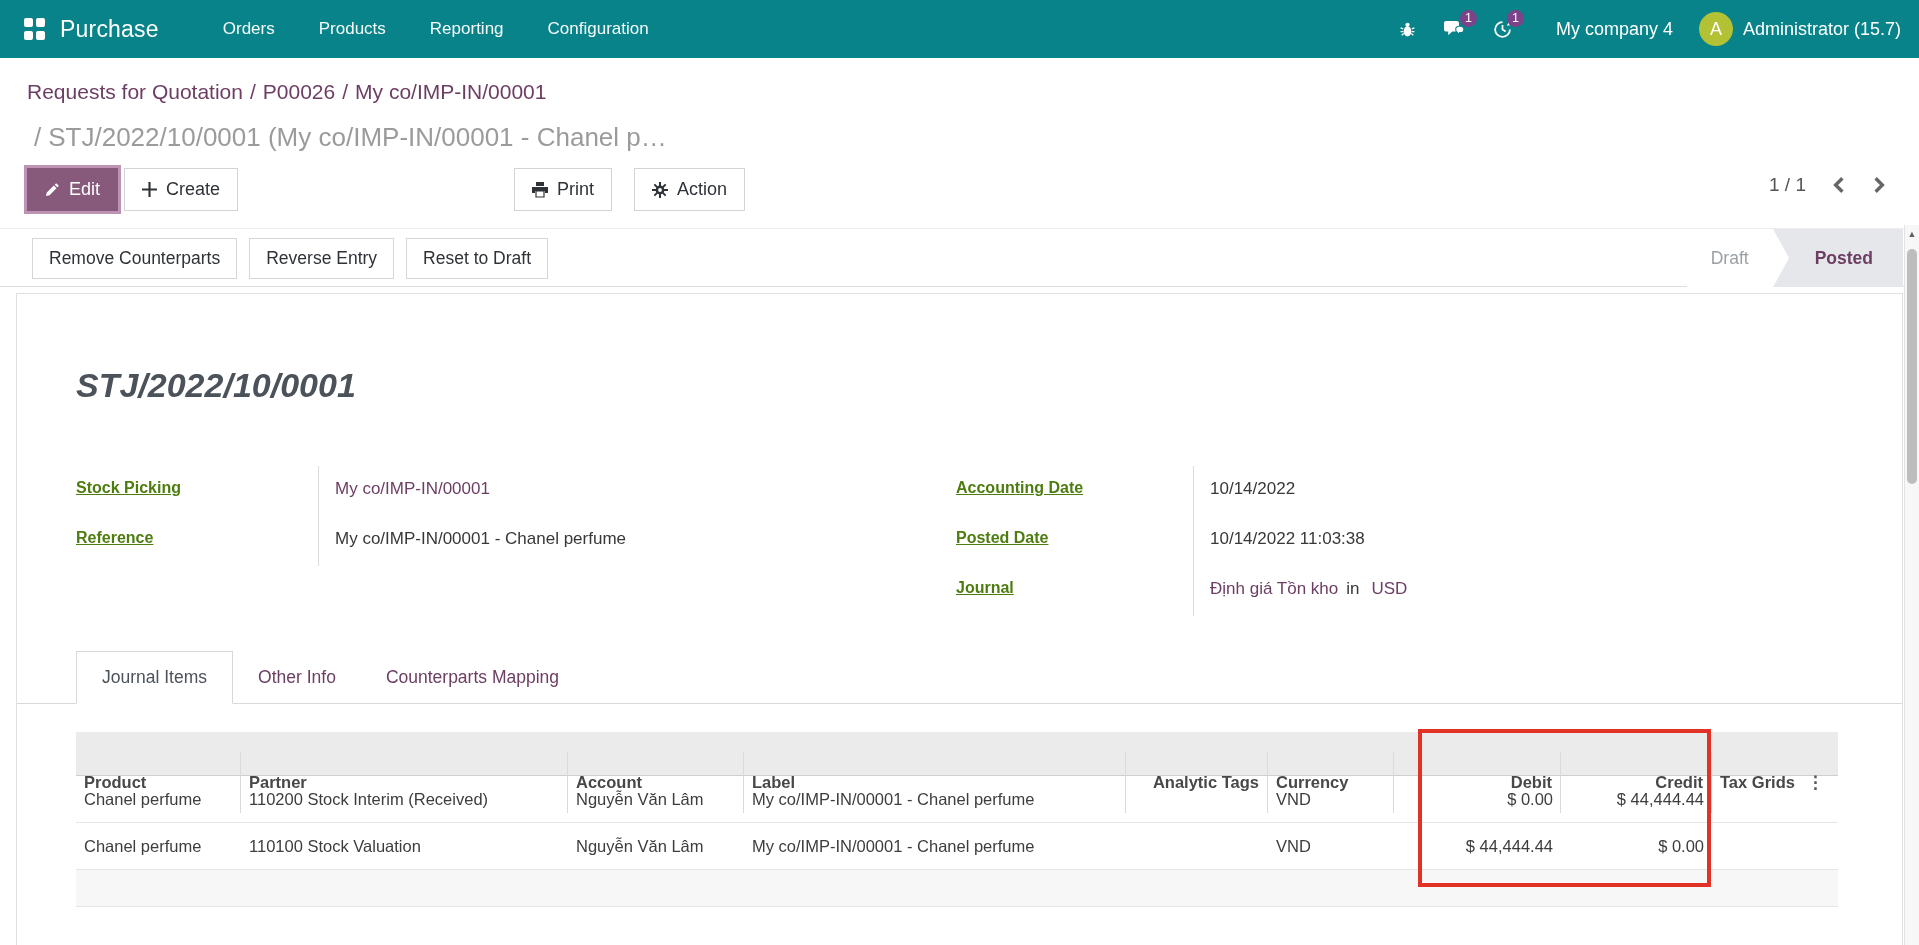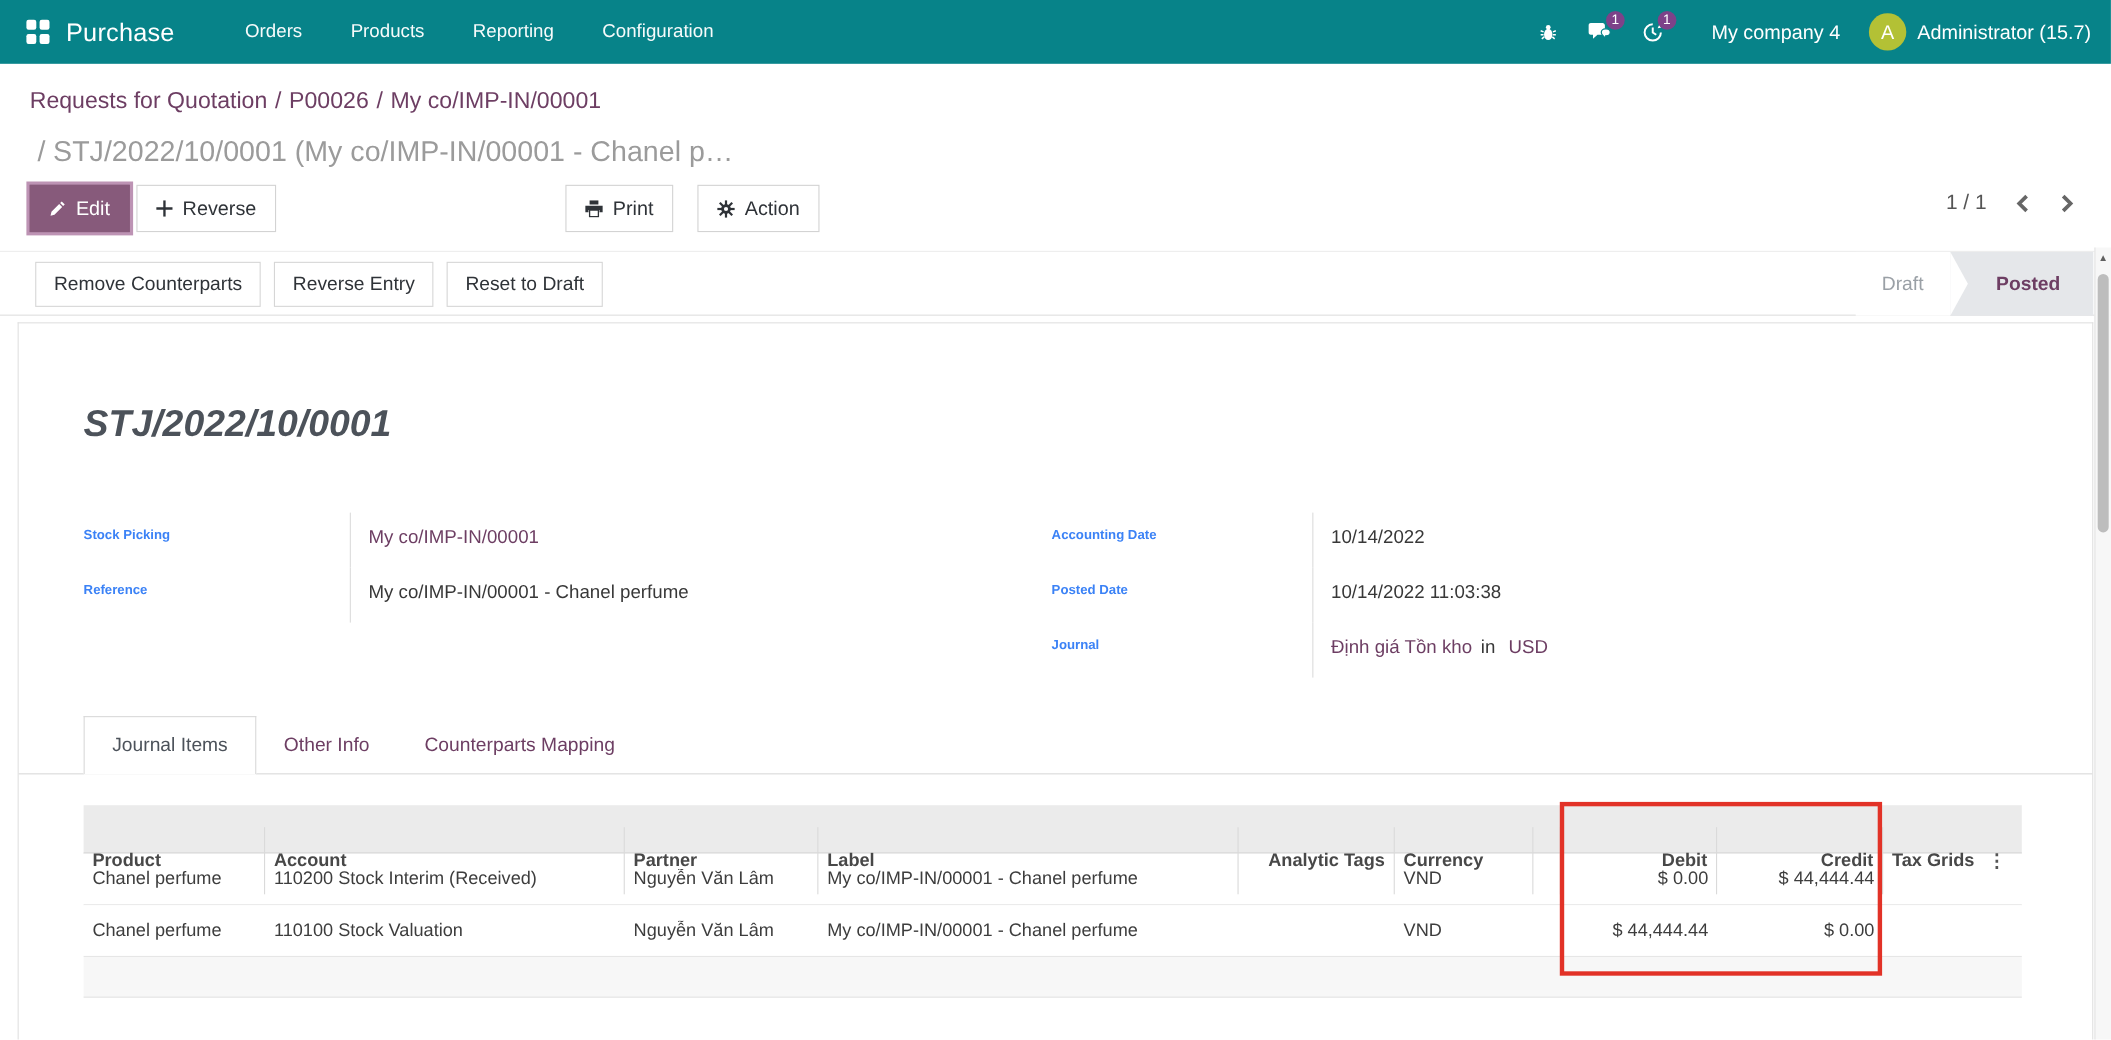--- a/index.html
+++ b/index.html
@@ -59,21 +59,21 @@
   .state-posted::before { content:""; position:absolute; left:0; top:0; width:0; height:0;
                   border-top:29px solid transparent; border-bottom:29px solid transparent; border-left:16px solid #fff; }
   
   .sheet { position:absolute; top:293px; left:16px; width:1887px; height:652px; background:#fff;
            border:1px solid #e0e0e0; border-bottom:none; }
   .sheet-title { position:absolute; left:59px; top:72px; font-size:34px; font-weight:bold; color:#4c525a;font-style:italic; }
   .fieldgroup { position:absolute; top:172px; }
   .fg-left { left:59px; width:640px; }
   .fg-right { left:939px; width:700px; }
   .o-row { display:flex; align-items:stretch; min-height:50px; }
-  .o-label { font-weight:bold; color:#3b82f6; font-size:12px; padding-top:13px; }
+  .o-label { font-weight:bold; color:#4d7c0f; font-size:16px; padding-top:13px;text-decoration:underline; }
   .fg-left .o-label { width:242px; }
   .fg-right .o-label { width:237px; }
   .o-value { border-left:1px solid #dcdcdc; padding:13px 0 0 16px; flex:1; font-size:17px; color:#383838; }
   .o-link { color:#6d3e63; cursor:pointer; }
   .o-infix { color:#383838; padding:0 12px 0 8px; }
   
   .tab-strip { position:absolute; left:0; top:357px; width:100%; border-bottom:1px solid #d9d9d9;
                display:flex; padding-left:59px; height:53px; align-items:flex-end; }
   .tab { font-size:17.5px; padding:15px 25px; color:#6d3e63; cursor:pointer; }
   .tab.active { color:#4c525a; background:#fff; border:1px solid #d9d9d9; border-bottom:1px solid #fff; margin-bottom:-1px; }
@@ -170,21 +170,21 @@
         </svg>
     </span>
     <span>Edit</span>
   </button>
   <button class="btn btn-create">
     <span>
       <svg width="15" height="15" viewBox="0 0 14 14">
           <path d="M6 0h2v6h6v2H8v6H6V8H0V6h6z" fill="#2f3338"></path>
         </svg>
     </span>
-    <span>Reverse</span>
+    <span>Create</span>
   </button>
   <button class="btn btn-print">
     <span>
       <svg width="16" height="16" viewBox="0 0 16 16" fill="#2f3338">
           <path d="M4 0h8v4H4z"></path>
           <path d="M0 5h16v6h-3V9H3v2H0z"></path>
           <path d="M4 9h8v6H4z" fill="#fff" stroke="#2f3338" stroke-width="1.2"></path>
         </svg>
     </span>
     <span>Print</span>
@@ -268,22 +268,22 @@
 
   <div class="tab-strip">
     <div class="tab active">Journal Items</div>
     <div class="tab">Other Info</div>
     <div class="tab">Counterparts Mapping</div>
   </div>
 
   <div class="jtable">
     <div class="tgrid t-header">
       <div class="th">Product</div>
+      <div class="th">Partner</div>
       <div class="th">Account</div>
-      <div class="th">Partner</div>
       <div class="th">Label</div>
       <div class="th rt">Analytic Tags</div>
       <div class="th">Currency</div>
       <div class="th"></div>
       <div class="th rt">Debit</div>
       <div class="th rt">Credit</div>
       <div class="th">
         <span>Tax Grids</span>
         <span class="kebab">⋮</span>
       </div>

